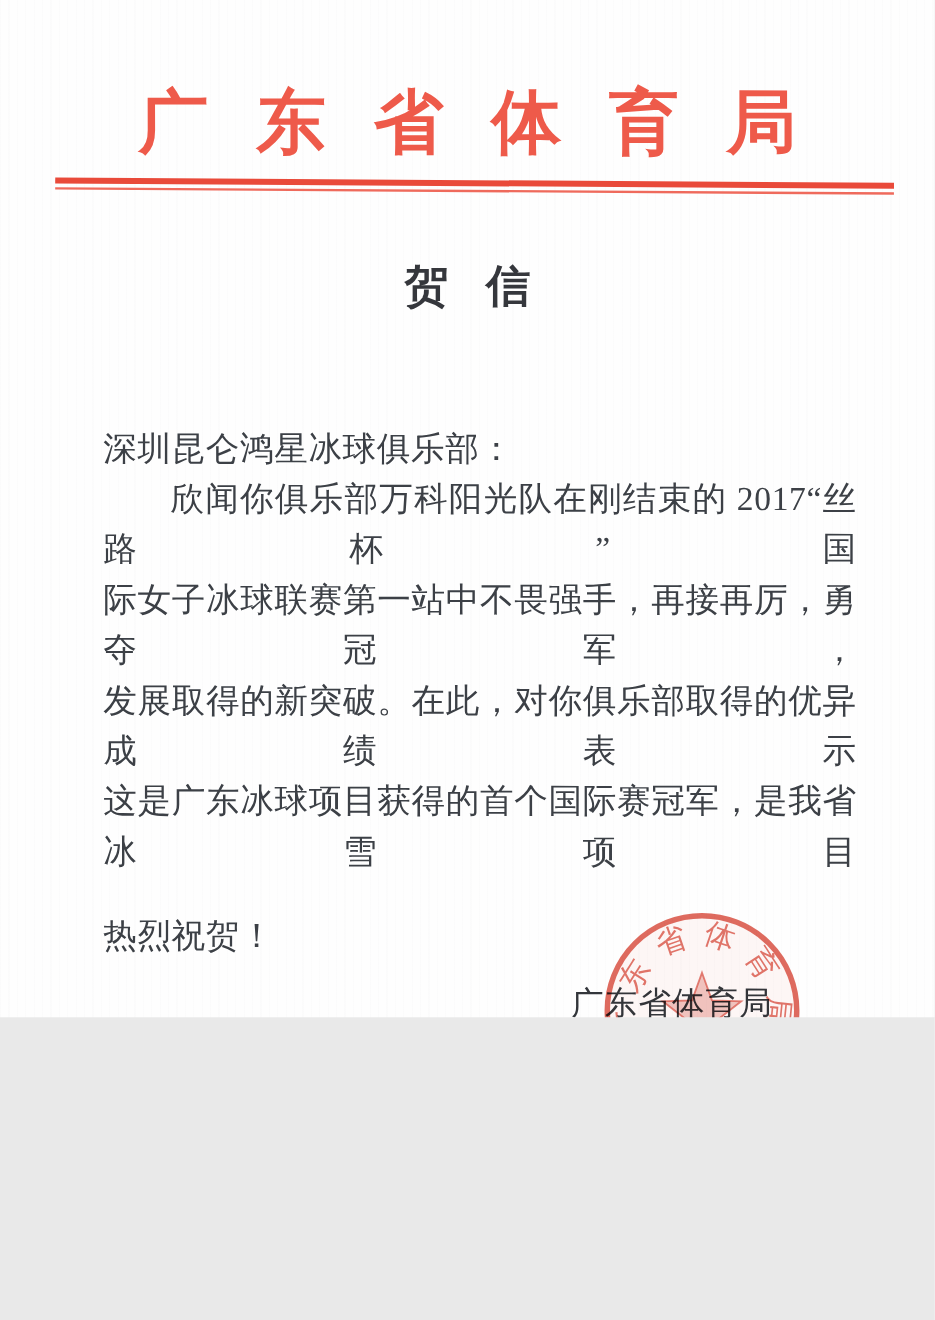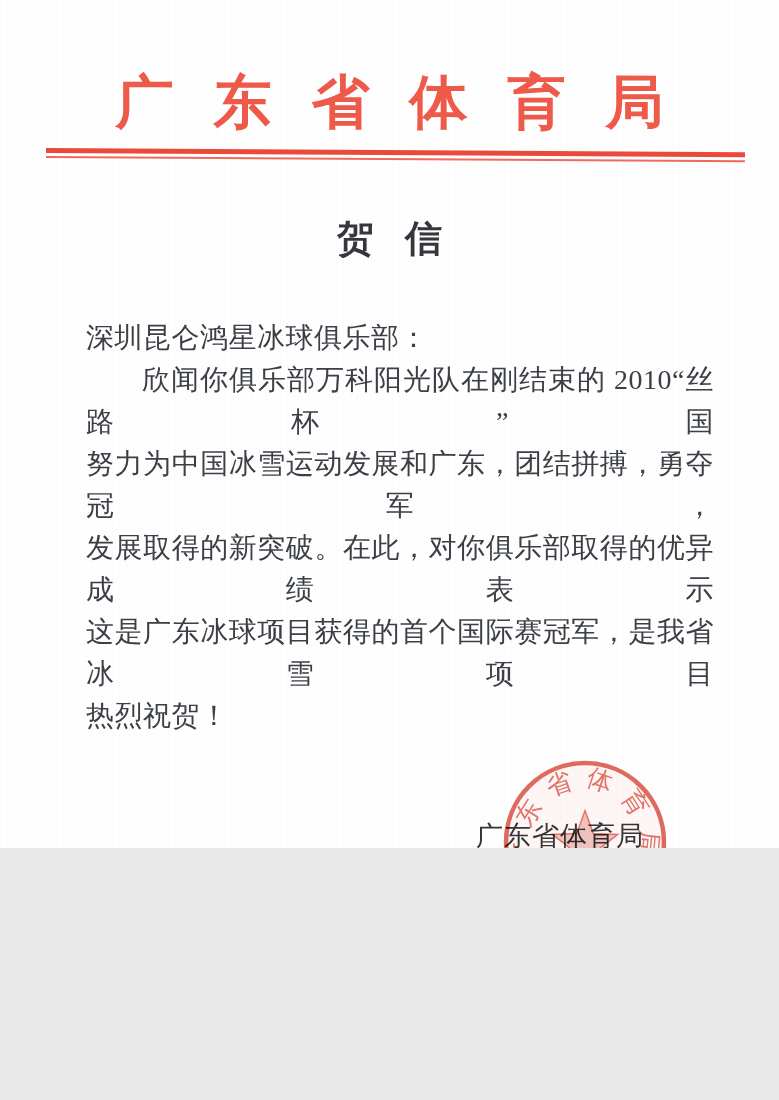--- a/index.html
+++ b/index.html
@@ -37,23 +37,23 @@
     text-align:center;font-size:37px;font-weight:700;
     letter-spacing:31px;padding-left:31px;box-sizing:border-box;
     color:#35373c;
   }
   
   .letter-body{
     position:absolute;left:86px;top:317px;width:628px;
     font-size:28px;line-height:42px;letter-spacing:0.5px;
     color:#3c4046;
   }
-  .greeting{white-space:nowrap;}
+  .greeting{white-space:nowrap;margin-top:37px;}
   .para .bline{text-align:justify;text-align-last:justify;}
-  .para .bline:last-child{text-align-last:left;}
+  .para .bline:last-child{text-align-last:left;margin-top:28px;}
   .para .bline:first-child{text-indent:56px;}
   
   .sig-block{
     position:absolute;left:430px;top:816px;width:260px;
     text-align:center;color:#33363b;
   }
   .sig-name{font-size:27px;line-height:40px;letter-spacing:1px;white-space:nowrap;}
   .sig-date{font-size:25px;line-height:40px;letter-spacing:1px;white-space:nowrap;}
   
   .seal{
@@ -73,22 +73,22 @@
     <div class="bar gap"></div>
     <div class="bar thin" style="background:#ef6a5c;"></div>
   </div>
 
   <div class="letter-title">贺信</div>
 
   <div class="letter-body">
     <div class="greeting">深圳昆仑鸿星冰球俱乐部：</div>
     <div id="paragraphs">
         <div class="para">
-          <div class="bline">欣闻你俱乐部万科阳光队在刚结束的 2010“丝路杯”国</div>
-          <div class="bline">努力为中国冰雪运动发展和广东，团结拼搏，勇夺冠军，</div>
+          <div class="bline">欣闻你俱乐部万科阳光队在刚结束的 2017“丝路杯”国</div>
+          <div class="bline">际女子冰球联赛第一站中不畏强手，再接再厉，勇夺冠军，</div>
           <div class="bline">发展取得的新突破。在此，对你俱乐部取得的优异成绩表示</div>
           <div class="bline">这是广东冰球项目获得的首个国际赛冠军，是我省冰雪项目</div>
           <div class="bline">热烈祝贺！</div>
         </div>
       </div>
   </div>
 
   <div class="sig-block">
     <div class="sig-name">广东省体育局</div>
     <div class="sig-date">2025 年 8 月 28 日</div>

